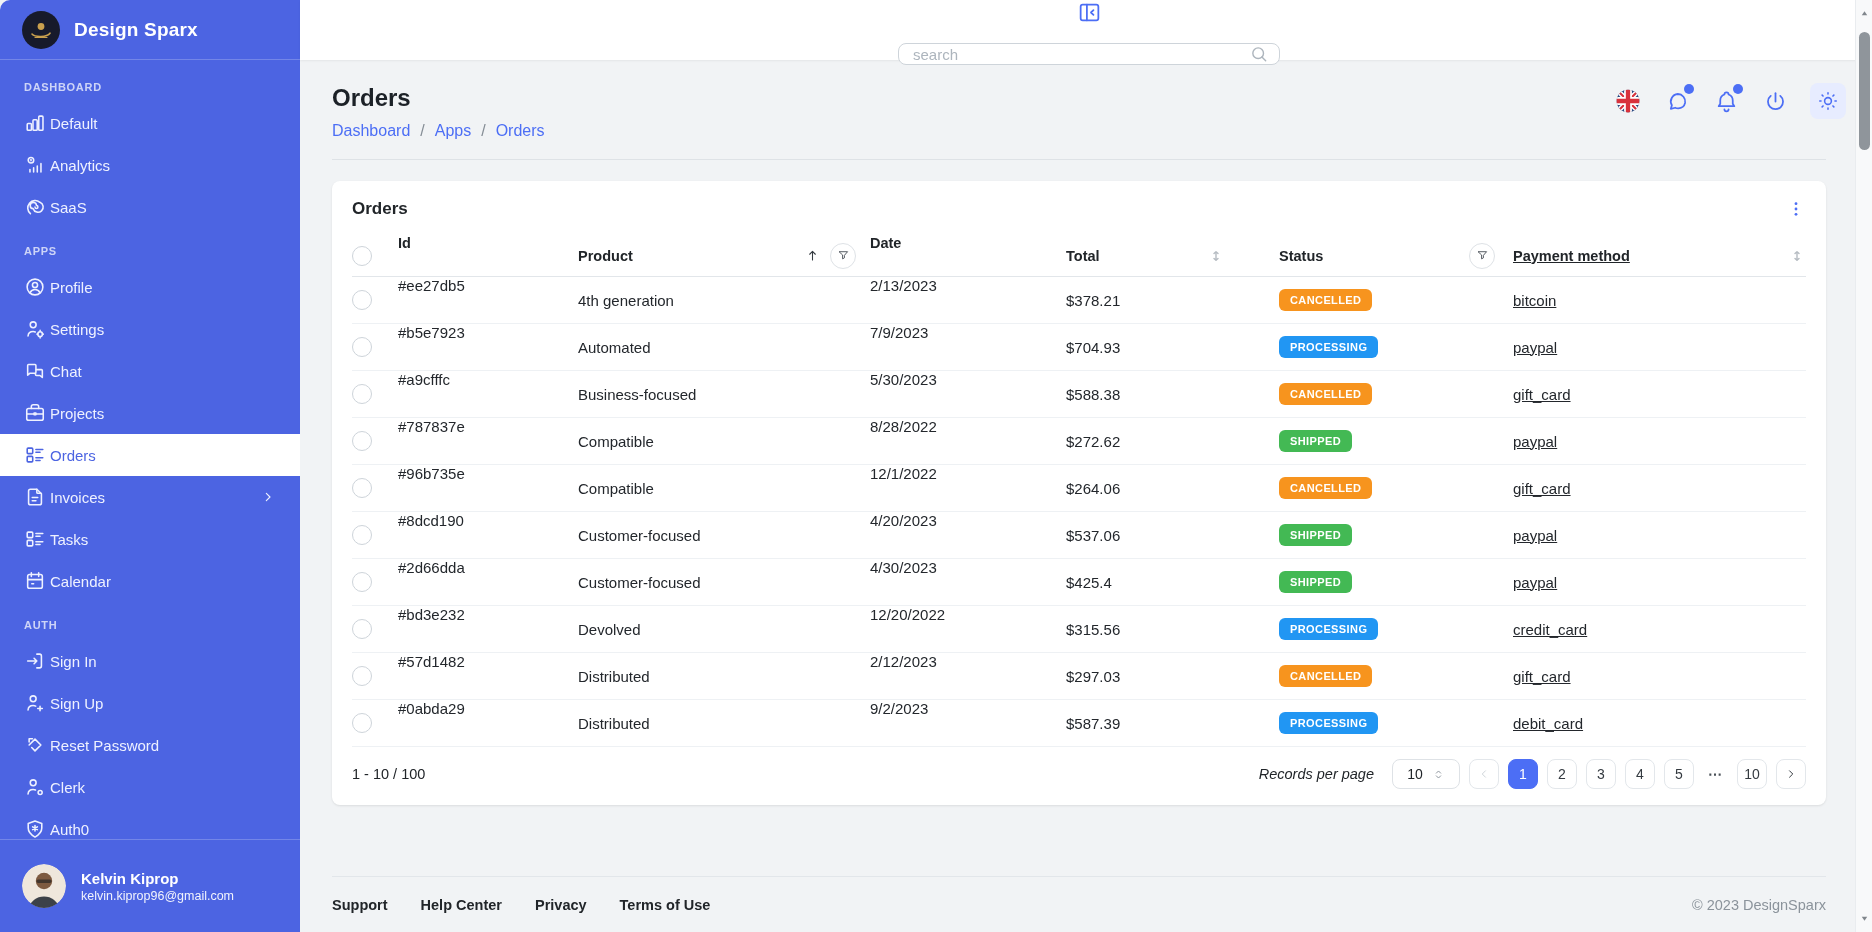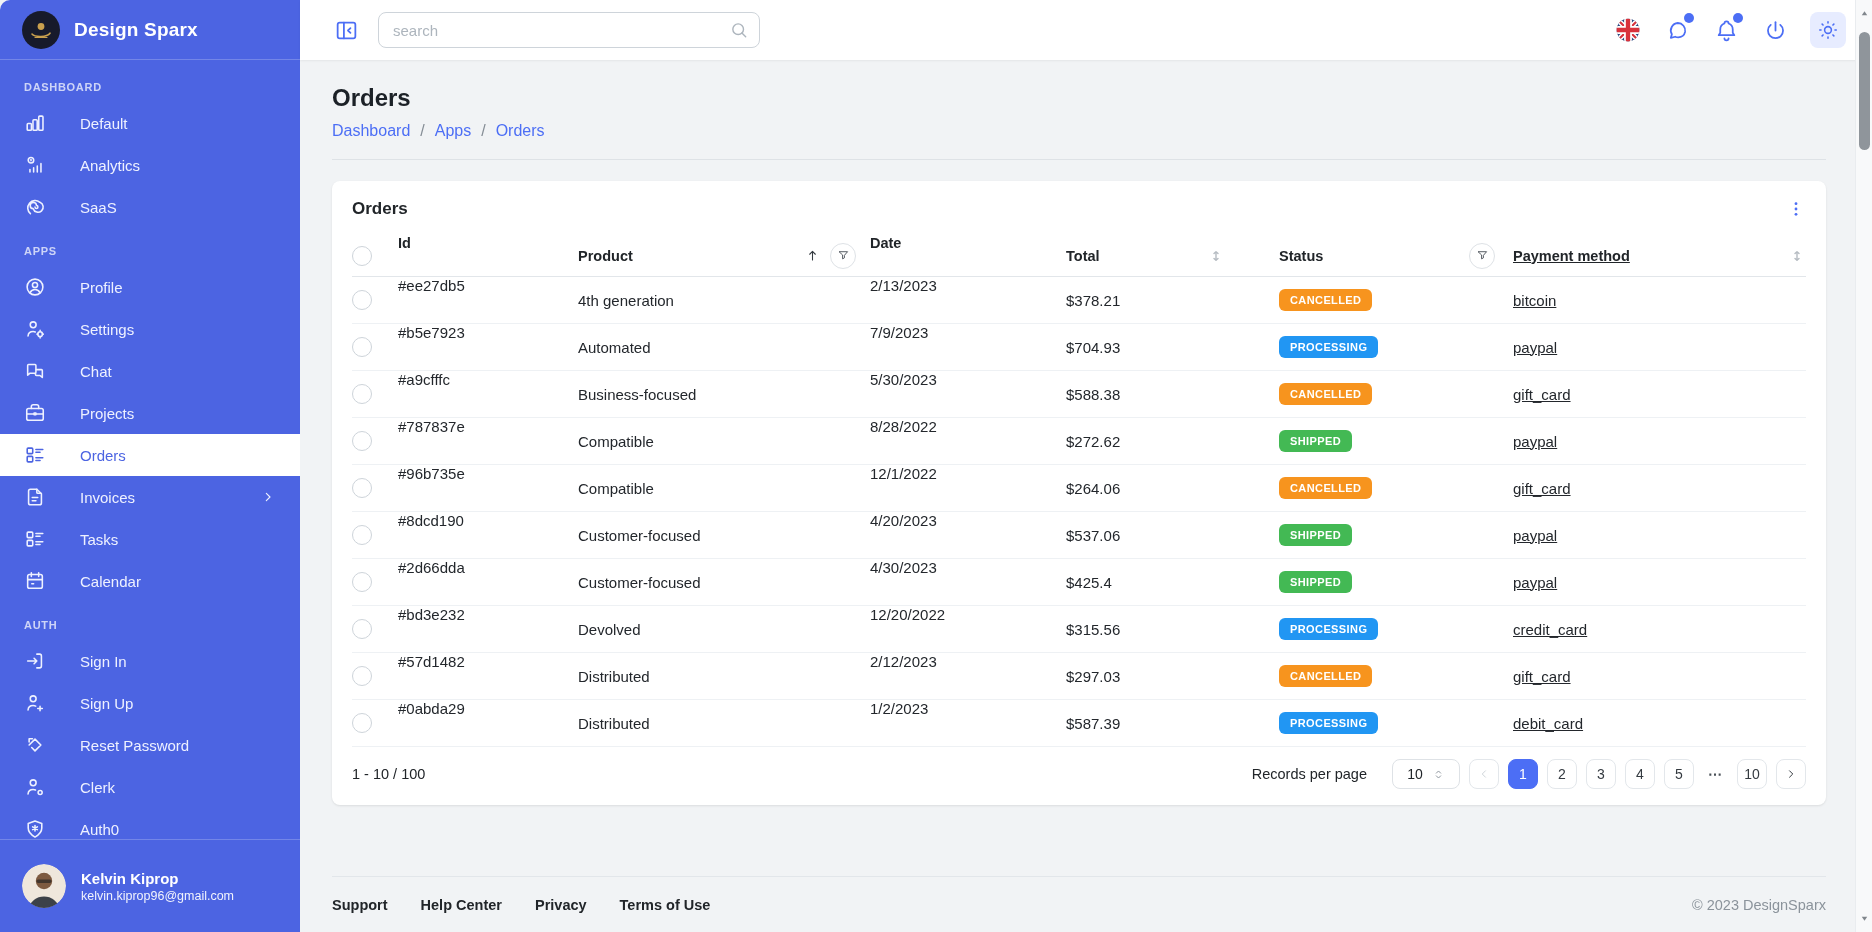--- a/index.html
+++ b/index.html
@@ -8,34 +8,34 @@
   svg { display:block; }
   .app { display:flex; width:1872px; height:932px; }
 
   
   .sidebar { width:300px; flex-shrink:0; background:#4c64e2; color:#fff; display:flex; flex-direction:column; border-top-left-radius:10px; }
   .brand { height:60px; display:flex; align-items:center; gap:14px; padding:0 22px; border-bottom:1px solid rgba(255,255,255,.22); flex-shrink:0; cursor:pointer; }
   .brand-logo { width:38px; height:38px; flex-shrink:0; }
   .brand-name { font-size:19px; font-weight:bold; letter-spacing:.2px; }
   .nav { flex:1; overflow:hidden; padding-top:4px; }
   .nav-section-label { padding:17px 24px 9px; font-size:11px; font-weight:bold; letter-spacing:.7px; color:rgba(255,255,255,.72); }
-  .nav-item { height:42px; display:flex; align-items:center; gap:34px; padding:0 24px; font-size:15px; color:#eef1ff; cursor:pointer; }
+  .nav-item { height:42px; display:flex; align-items:center; gap:4px; padding:0 24px; font-size:15px; color:#eef1ff; cursor:pointer; }
   .nav-item .nicon svg { width:22px; height:22px; }
   .nav-item.active { background:#fff; color:#4c64e2; }
   .chev { margin-left:auto; }
   .chev svg { width:16px; height:16px; }
   .user-card { border-top:1px solid rgba(255,255,255,.22); padding:24px 22px; display:flex; gap:15px; align-items:center; flex-shrink:0; cursor:pointer; min-height:64px; }
   .avatar { width:44px; height:44px; border-radius:50%; overflow:hidden; flex-shrink:0; }
   .avatar svg { width:44px; height:44px; }
   .user-name { font-size:15px; font-weight:bold; }
   .user-email { font-size:12.5px; margin-top:2px; color:rgba(255,255,255,.92); }
 
   
   .main { flex:1; display:flex; flex-direction:column; min-width:0; }
-  .topbar { height:60px; background:#fff; display:flex; align-items:center; gap:18px; padding:0 26px 0 32px; box-shadow:0 1px 2px rgba(0,0,0,.06); position:relative; z-index:2; flex-shrink:0; }
+  .topbar { height:60px; background:#fff; display:flex; align-items:center; gap:18px; padding:0 26px 0 32px; box-shadow:0 1px 2px rgba(0,0,0,.06); position:relative; z-index:2; flex-shrink:0;flex-direction:column; }
   .icon-btn { position:relative; width:28px; height:28px; display:flex; align-items:center; justify-content:center; color:#4c6ef5; cursor:pointer; }
   .icon-btn svg { width:25px; height:25px; }
   .search-box { width:382px; height:36px; border:1px solid #ced4da; border-radius:8px; display:flex; align-items:center; gap:8px; padding:0 10px 0 14px; background:#fff; }
   .search-box input { flex:1; border:none; outline:none; font-size:15px; font-family:inherit; color:#495057; background:transparent; }
   .search-box input::placeholder { color:#adb5bd; }
   .s-icon { color:#adb5bd; }
   .s-icon svg { width:20px; height:20px; }
   .topbar-right { margin-left:auto; display:flex; align-items:center; gap:21px; }
   .badge-dot { position:absolute; top:-3px; right:-3px; width:10px; height:10px; border-radius:50%; background:#4c6ef5; }
   .flag-btn svg { width:26px; height:26px; }
@@ -74,21 +74,21 @@
   .col-product .funnel-btn { margin-right:14px; }
   .col-status .funnel-btn { margin-left:auto; margin-right:18px; }
   .sort-both { color:#b6bcc2; cursor:pointer; margin-left:auto; }
   .sort-both svg { width:14px; height:14px; }
   .col-total .sort-both { margin-right:16px; }
   .col-pay .sort-both { margin-right:2px; }
 
   
   .pagination { display:flex; align-items:center; height:54px; font-size:14.5px; }
   .page-right { margin-left:auto; display:flex; align-items:center; gap:9px; }
-  .records-label { margin-right:16px; }
+  .records-label { margin-right:9px;font-style:italic; }
   .select { width:68px; height:30px; border:1px solid #dee2e6; border-radius:8px; display:flex; align-items:center; justify-content:center; gap:9px; font-size:14px; cursor:pointer; background:#fff; }
   .select svg { width:13px; height:13px; color:#868e96; }
   .pbtn { min-width:30px; height:30px; border:1px solid #e3e7eb; border-radius:8px; background:#fff; display:flex; align-items:center; justify-content:center; font-size:14px; color:#343a40; padding:0 5px; cursor:pointer; }
   .pbtn svg { width:14px; height:14px; }
   .pbtn.active { background:#4c6ef5; border-color:#4c6ef5; color:#fff; }
   .pbtn.disabled { color:#ced4da; cursor:default; }
   .pbtn.pdots { border:none; background:transparent; color:#495057; font-weight:bold; min-width:18px; letter-spacing:1px; }
   .pages-wrap { display:flex; align-items:center; gap:9px; }
 
   
@@ -557,21 +557,21 @@
                   <span class="badge" style="background:#f7941e">CANCELLED</span>
                 </div>
                 <div class="col-pay">gift_card</div>
               </div>
               <div class="tr">
                 <div class="col-cb">
                   <span class="cb"></span>
                 </div>
                 <div class="col-id">#0abda29</div>
                 <div class="col-product">Distributed</div>
-                <div class="col-date">1/2/2023</div>
+                <div class="col-date">9/2/2023</div>
                 <div class="col-total">$587.39</div>
                 <div class="col-status">
                   <span class="badge" style="background:#2196f3">PROCESSING</span>
                 </div>
                 <div class="col-pay">debit_card</div>
               </div>
             </div>
         </div>
         <div class="pagination">
           <span>1 - 10 / 100</span>

